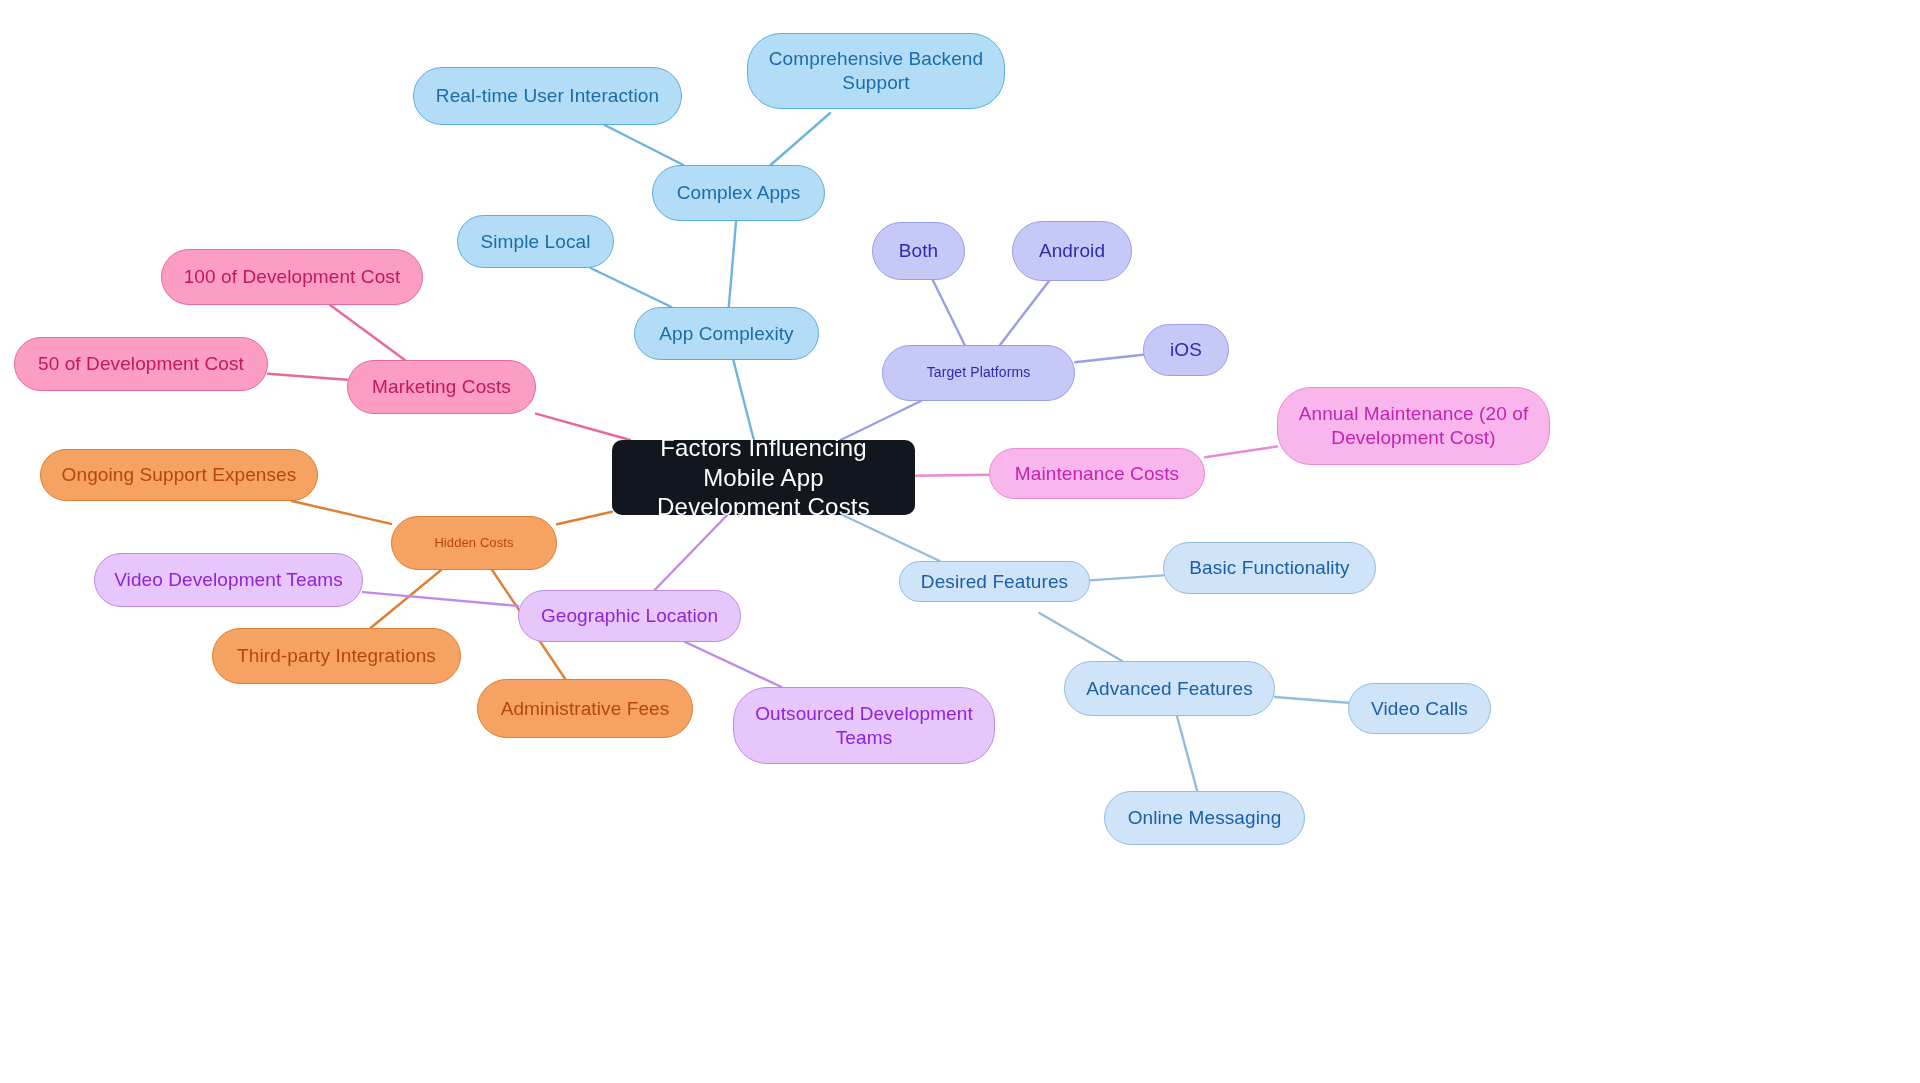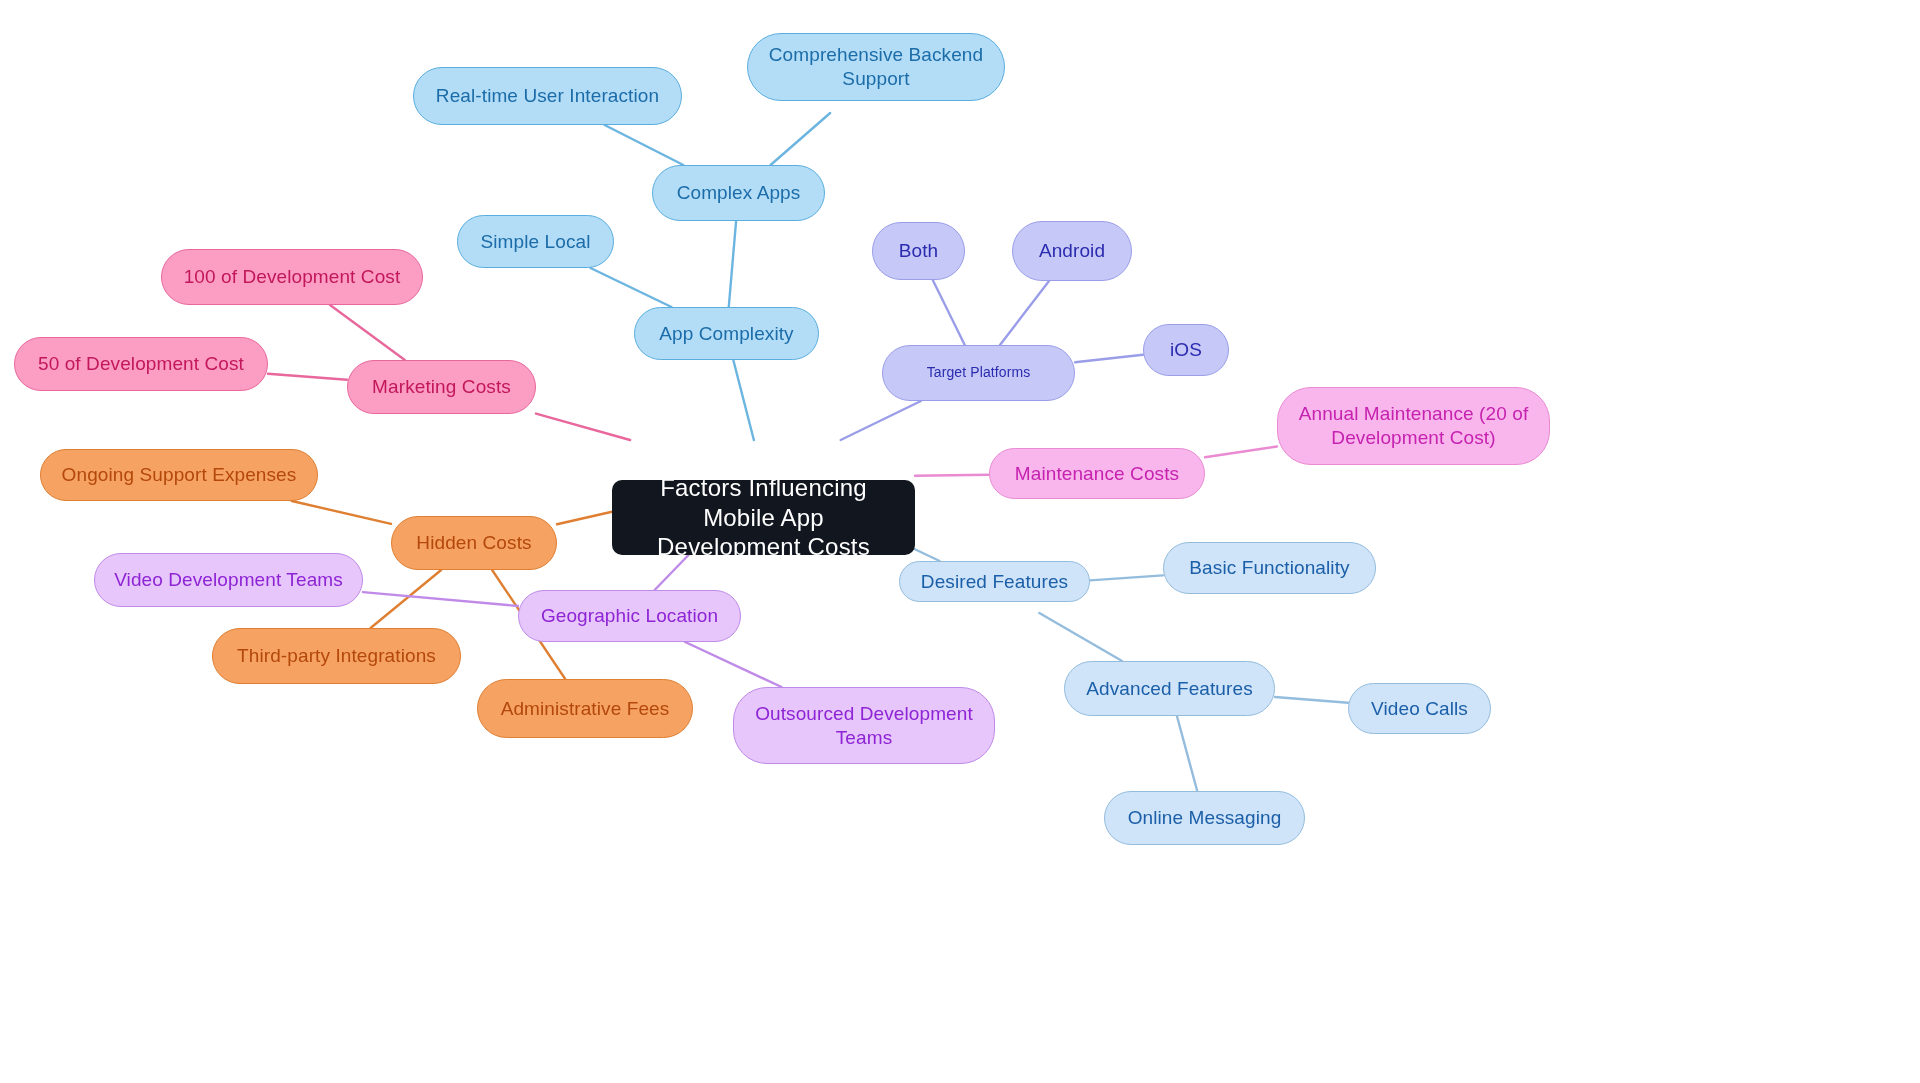--- a/index.html
+++ b/index.html
@@ -35,21 +35,20 @@
     padding: 4px 14px;
     white-space: pre-line;
     letter-spacing: 0.1px;
   }
   .node.root {
     border-radius: 10px;
     border-width: 0;
     color: #ffffff;
     font-size: 24px;
     letter-spacing: 0.2px;
-    margin-top: 40px;
   }
 </style>
 </head>
 <body>
 
 <div id="canvas">
   <svg id="edges" width="1920" height="1083" viewBox="0 0 1920 1083">
       <line x1="753.8645833333334" y1="440" x2="733.3090277777778" y2="360" stroke="#6bb5e0" stroke-width="2.4" stroke-linecap="round"></line>
       <line x1="728.7633451957296" y1="307" x2="736.1085409252669" y2="221" stroke="#6bb5e0" stroke-width="2.4" stroke-linecap="round"></line>
       <line x1="671.4836956521739" y1="307" x2="590.5163043478261" y2="268" stroke="#6bb5e0" stroke-width="2.4" stroke-linecap="round"></line>
@@ -77,33 +76,33 @@
       <line x1="1275" y1="696.94" x2="1348" y2="702.78" stroke="#94bcdd" stroke-width="2.4" stroke-linecap="round"></line>
       <line x1="1176.9324324324325" y1="716" x2="1197.2027027027027" y2="791" stroke="#94bcdd" stroke-width="2.4" stroke-linecap="round"></line>
     </svg>
   <div id="nodes-layer">
       <div class="node root" style="left: 612px; top: 440px; width: 303px; height: 75px; font-size: 24px; background: rgb(18, 22, 31); border-color: rgb(18, 22, 31); color: rgb(255, 255, 255);">Factors Influencing Mobile App
 Development Costs</div>
       <div class="node" style="left: 634px; top: 307px; width: 185px; height: 53px; font-size: 19px; background: rgb(179, 221, 247); border-color: rgb(90, 174, 222); color: rgb(27, 108, 168);">App Complexity</div>
       <div class="node" style="left: 652px; top: 165px; width: 173px; height: 56px; font-size: 19px; background: rgb(179, 221, 247); border-color: rgb(90, 174, 222); color: rgb(27, 108, 168);">Complex Apps</div>
       <div class="node" style="left: 457px; top: 215px; width: 157px; height: 53px; font-size: 19px; background: rgb(179, 221, 247); border-color: rgb(90, 174, 222); color: rgb(27, 108, 168);">Simple Local</div>
       <div class="node" style="left: 413px; top: 67px; width: 269px; height: 58px; font-size: 19px; background: rgb(179, 221, 247); border-color: rgb(90, 174, 222); color: rgb(27, 108, 168);">Real-time User Interaction</div>
-      <div class="node" style="left: 747px; top: 33px; width: 258px; height: 68px; font-size: 19px; background: rgb(179, 221, 247); border-color: rgb(90, 174, 222); color: rgb(27, 108, 168);">Comprehensive Backend
+      <div class="node" style="left: 747px; top: 33px; width: 258px; height: 76px; font-size: 19px; background: rgb(179, 221, 247); border-color: rgb(90, 174, 222); color: rgb(27, 108, 168);">Comprehensive Backend
 Support</div>
       <div class="node" style="left: 882px; top: 345px; width: 193px; height: 56px; font-size: 14px; background: rgb(198, 201, 247); border-color: rgb(154, 158, 232); color: rgb(43, 43, 176);">Target Platforms</div>
       <div class="node" style="left: 872px; top: 222px; width: 93px; height: 58px; font-size: 19px; background: rgb(198, 201, 247); border-color: rgb(154, 158, 232); color: rgb(43, 43, 176);">Both</div>
       <div class="node" style="left: 1012px; top: 221px; width: 120px; height: 60px; font-size: 19px; background: rgb(198, 201, 247); border-color: rgb(154, 158, 232); color: rgb(43, 43, 176);">Android</div>
       <div class="node" style="left: 1143px; top: 324px; width: 86px; height: 52px; font-size: 19px; background: rgb(198, 201, 247); border-color: rgb(154, 158, 232); color: rgb(43, 43, 176);">iOS</div>
       <div class="node" style="left: 347px; top: 360px; width: 189px; height: 54px; font-size: 19px; background: rgb(252, 158, 196); border-color: rgb(232, 103, 156); color: rgb(194, 24, 91);">Marketing Costs</div>
       <div class="node" style="left: 161px; top: 249px; width: 262px; height: 56px; font-size: 19px; background: rgb(252, 158, 196); border-color: rgb(232, 103, 156); color: rgb(194, 24, 91);">100 of Development Cost</div>
       <div class="node" style="left: 14px; top: 337px; width: 254px; height: 54px; font-size: 19px; background: rgb(252, 158, 196); border-color: rgb(232, 103, 156); color: rgb(194, 24, 91);">50 of Development Cost</div>
       <div class="node" style="left: 989px; top: 448px; width: 216px; height: 51px; font-size: 19px; background: rgb(249, 182, 236); border-color: rgb(233, 138, 210); color: rgb(198, 34, 176);">Maintenance Costs</div>
       <div class="node" style="left: 1277px; top: 387px; width: 273px; height: 78px; font-size: 19px; background: rgb(249, 182, 236); border-color: rgb(233, 138, 210); color: rgb(198, 34, 176);">Annual Maintenance (20 of
 Development Cost)</div>
-      <div class="node" style="left: 391px; top: 516px; width: 166px; height: 54px; font-size: 19px; background: rgb(246, 162, 99); border-color: rgb(222, 127, 50); color: rgb(179, 72, 10);">Hidden Costs</div>
+      <div class="node" style="left: 391px; top: 516px; width: 166px; height: 54px; font-size: 13px; background: rgb(246, 162, 99); border-color: rgb(222, 127, 50); color: rgb(179, 72, 10);">Hidden Costs</div>
       <div class="node" style="left: 40px; top: 449px; width: 278px; height: 52px; font-size: 19px; background: rgb(246, 162, 99); border-color: rgb(222, 127, 50); color: rgb(179, 72, 10);">Ongoing Support Expenses</div>
       <div class="node" style="left: 212px; top: 628px; width: 249px; height: 56px; font-size: 19px; background: rgb(246, 162, 99); border-color: rgb(222, 127, 50); color: rgb(179, 72, 10);">Third-party Integrations</div>
       <div class="node" style="left: 477px; top: 679px; width: 216px; height: 59px; font-size: 19px; background: rgb(246, 162, 99); border-color: rgb(222, 127, 50); color: rgb(179, 72, 10);">Administrative Fees</div>
       <div class="node" style="left: 518px; top: 590px; width: 223px; height: 52px; font-size: 19px; background: rgb(230, 198, 251); border-color: rgb(192, 138, 232); color: rgb(142, 36, 212);">Geographic Location</div>
       <div class="node" style="left: 94px; top: 553px; width: 269px; height: 54px; font-size: 19px; background: rgb(230, 198, 251); border-color: rgb(192, 138, 232); color: rgb(142, 36, 212);">Video Development Teams</div>
       <div class="node" style="left: 733px; top: 687px; width: 262px; height: 77px; font-size: 19px; background: rgb(230, 198, 251); border-color: rgb(192, 138, 232); color: rgb(142, 36, 212);">Outsourced Development
 Teams</div>
       <div class="node" style="left: 899px; top: 561px; width: 191px; height: 41px; font-size: 19px; background: rgb(207, 228, 249); border-color: rgb(148, 188, 221); color: rgb(27, 95, 168);">Desired Features</div>
       <div class="node" style="left: 1163px; top: 542px; width: 213px; height: 52px; font-size: 19px; background: rgb(207, 228, 249); border-color: rgb(148, 188, 221); color: rgb(27, 95, 168);">Basic Functionality</div>
       <div class="node" style="left: 1064px; top: 661px; width: 211px; height: 55px; font-size: 19px; background: rgb(207, 228, 249); border-color: rgb(148, 188, 221); color: rgb(27, 95, 168);">Advanced Features</div>

